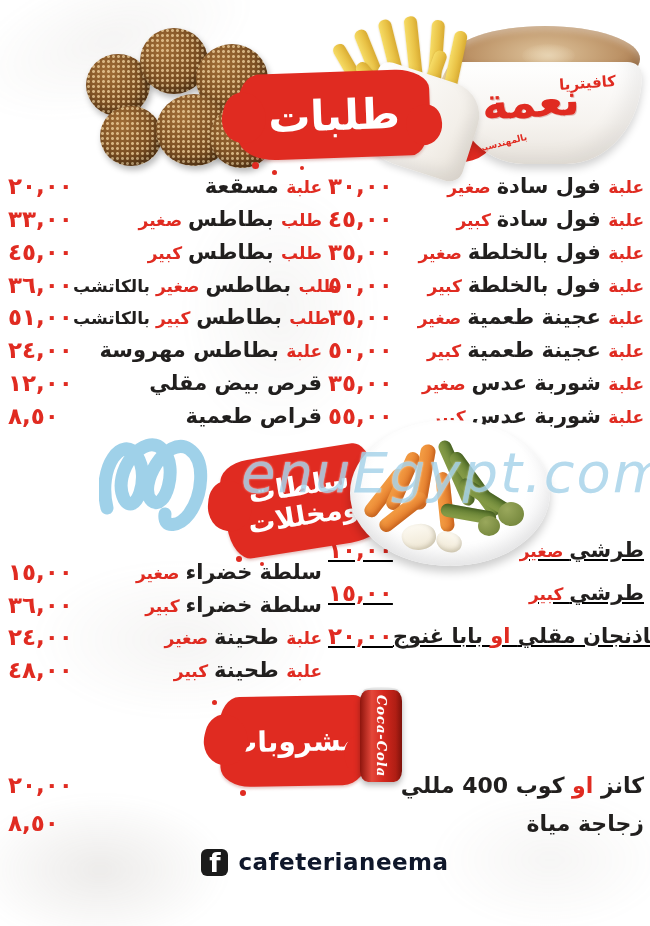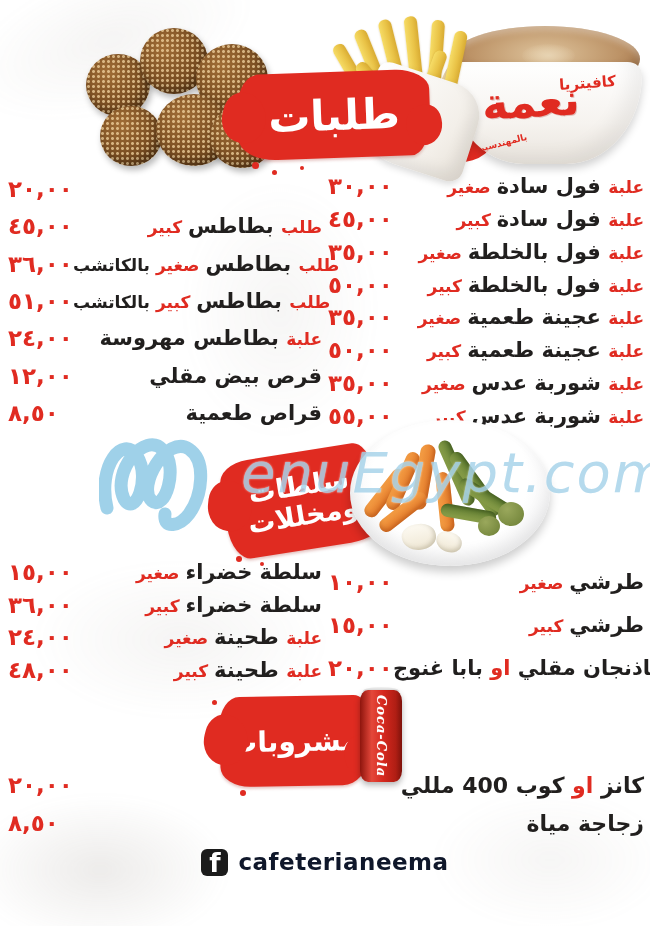--- a/index.html
+++ b/index.html
@@ -77,21 +77,21 @@
     background:radial-gradient(ellipse,#e7d3b2,rgba(231,211,178,0) 75%);}
   .cup-brand-top{position:absolute;right:26px;top:12px;color:var(--red);font-weight:700;font-size:15px;transform:rotate(-4deg);}
   .cup-brand-name{position:absolute;left:34px;top:18px;color:var(--red);font-weight:700;font-size:44px;line-height:1;transform:rotate(-3deg);
     text-shadow:1px 1px 0 rgba(150,20,10,.25);}
   .cup-brand-sub{position:absolute;left:28px;bottom:16px;color:var(--red);font-weight:700;font-size:9px;transform:rotate(-14deg);}
 
   
   .menu-col{position:absolute;display:flex;flex-direction:column;z-index:3;}
   .col-orders-right{left:328px;top:170px;width:316px;height:262px;}
   .col-orders-left{left:8px;top:170px;width:314px;height:262px;}
-  .col-salads-right{left:328px;top:560px;width:316px;height:130px;}
+  .col-salads-right{left:328px;top:528px;width:316px;height:130px;text-decoration:underline;}
   .col-salads-left{left:8px;top:556px;width:314px;height:130px;}
   .col-drinks{left:8px;top:766px;width:636px;height:76px;z-index:12;}
   .menu-row{flex:1;display:flex;justify-content:space-between;align-items:center;direction:ltr;}
   .price{color:var(--red);font-weight:700;font-size:23px;white-space:nowrap;letter-spacing:1px;direction:ltr;}
   .iname{direction:rtl;text-align:right;font-weight:700;font-size:21px;color:var(--ink);white-space:nowrap;}
   .col-drinks .iname{font-size:22px;}
   .iname .red{color:var(--red);}
   .iname .sm{font-size:17px;}
 
   
@@ -220,20 +220,25 @@
         <span class="iname" dir="rtl"><span class="red sm">علبة</span><span> شوربة عدس</span><span class="red sm"> صغير</span></span>
       </div>
       <div class="menu-row">
         <span class="price" dir="ltr">٥٥,٠٠</span>
         <span class="iname" dir="rtl"><span class="red sm">علبة</span><span> شوربة عدس</span><span class="red sm"> كبير</span></span>
       </div>
     </div>
   <div class="menu-col col-orders-left">
       <div class="menu-row">
         <span class="price" dir="ltr">٢٠,٠٠</span>
+        <span class="iname" dir="rtl"><span class="red sm">علبة</span><span> مسقعة</span></span>
+      </div>
+      <div class="menu-row">
+        <span class="price" dir="ltr">٣٣,٠٠</span>
+        <span class="iname" dir="rtl"><span class="red sm">طلب</span><span> بطاطس</span><span class="red sm"> صغير</span></span>
       </div>
       <div class="menu-row">
         <span class="price" dir="ltr">٤٥,٠٠</span>
         <span class="iname" dir="rtl"><span class="red sm">طلب</span><span> بطاطس</span><span class="red sm"> كبير</span></span>
       </div>
       <div class="menu-row">
         <span class="price" dir="ltr">٣٦,٠٠</span>
         <span class="iname" dir="rtl"><span class="red sm">طلب</span><span> بطاطس</span><span class="red sm"> صغير</span><span class="sm"> بالكاتشب</span></span>
       </div>
       <div class="menu-row">

